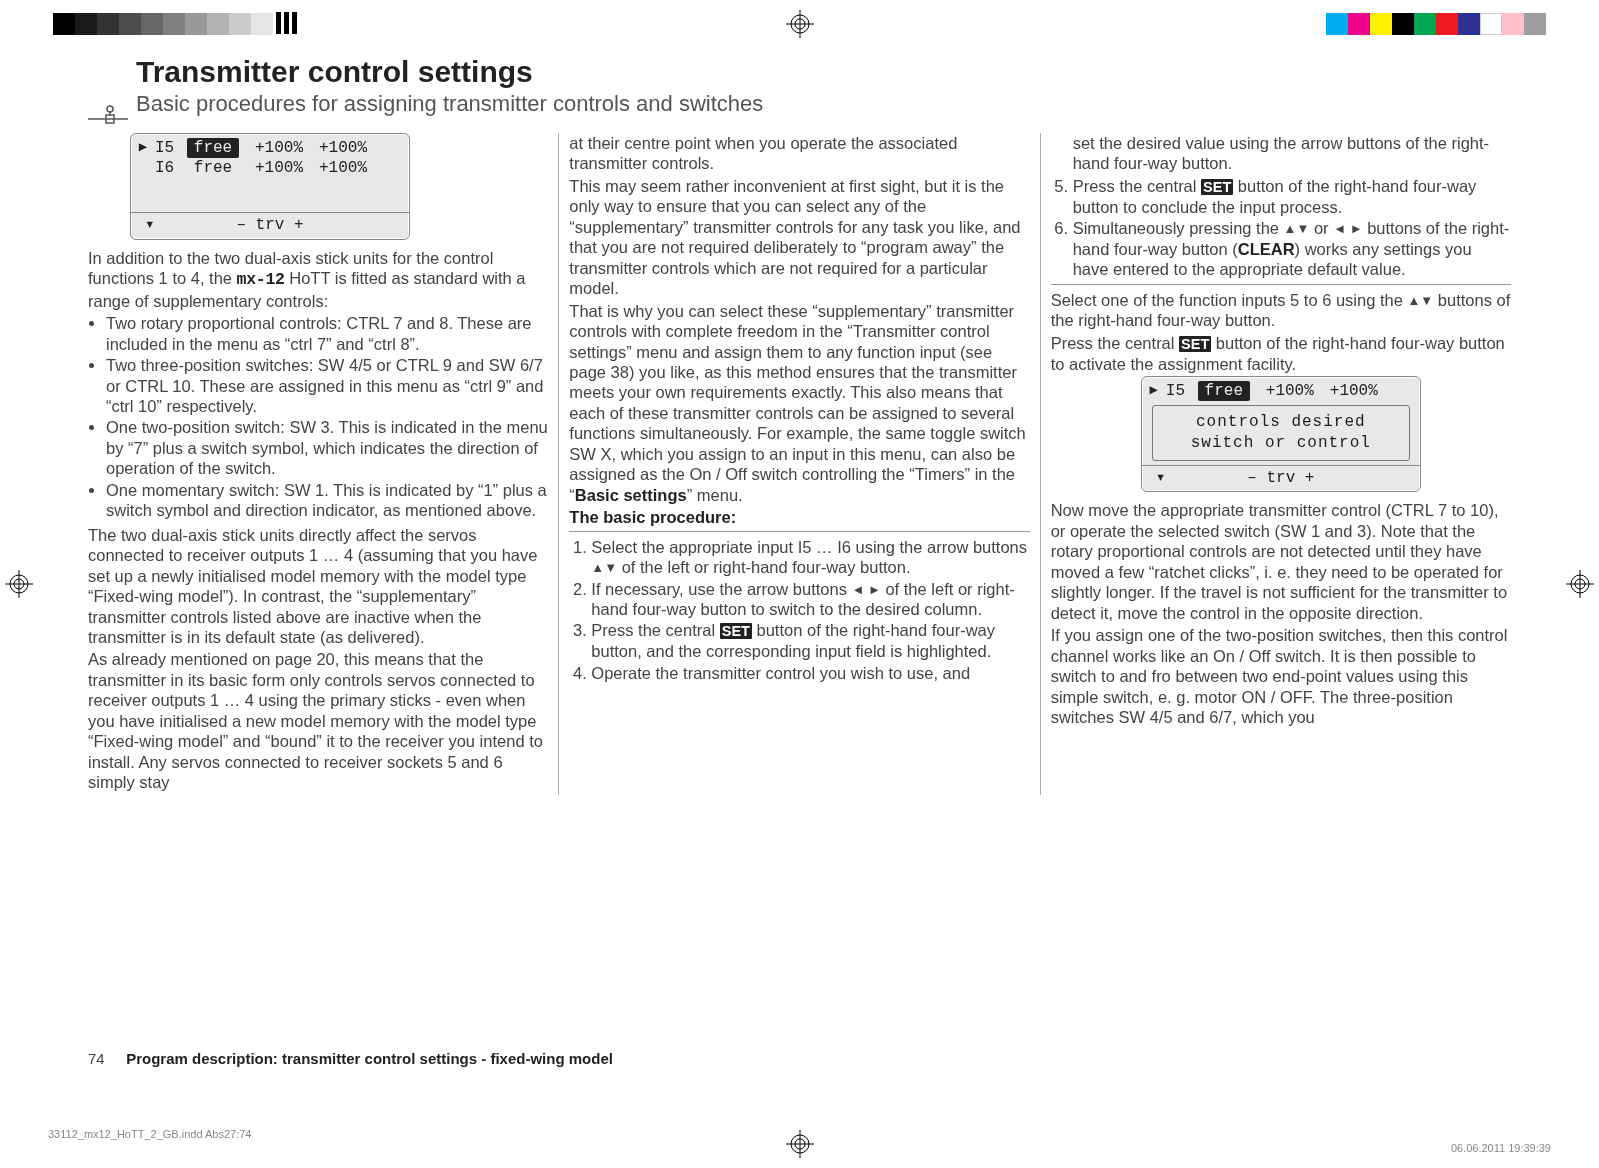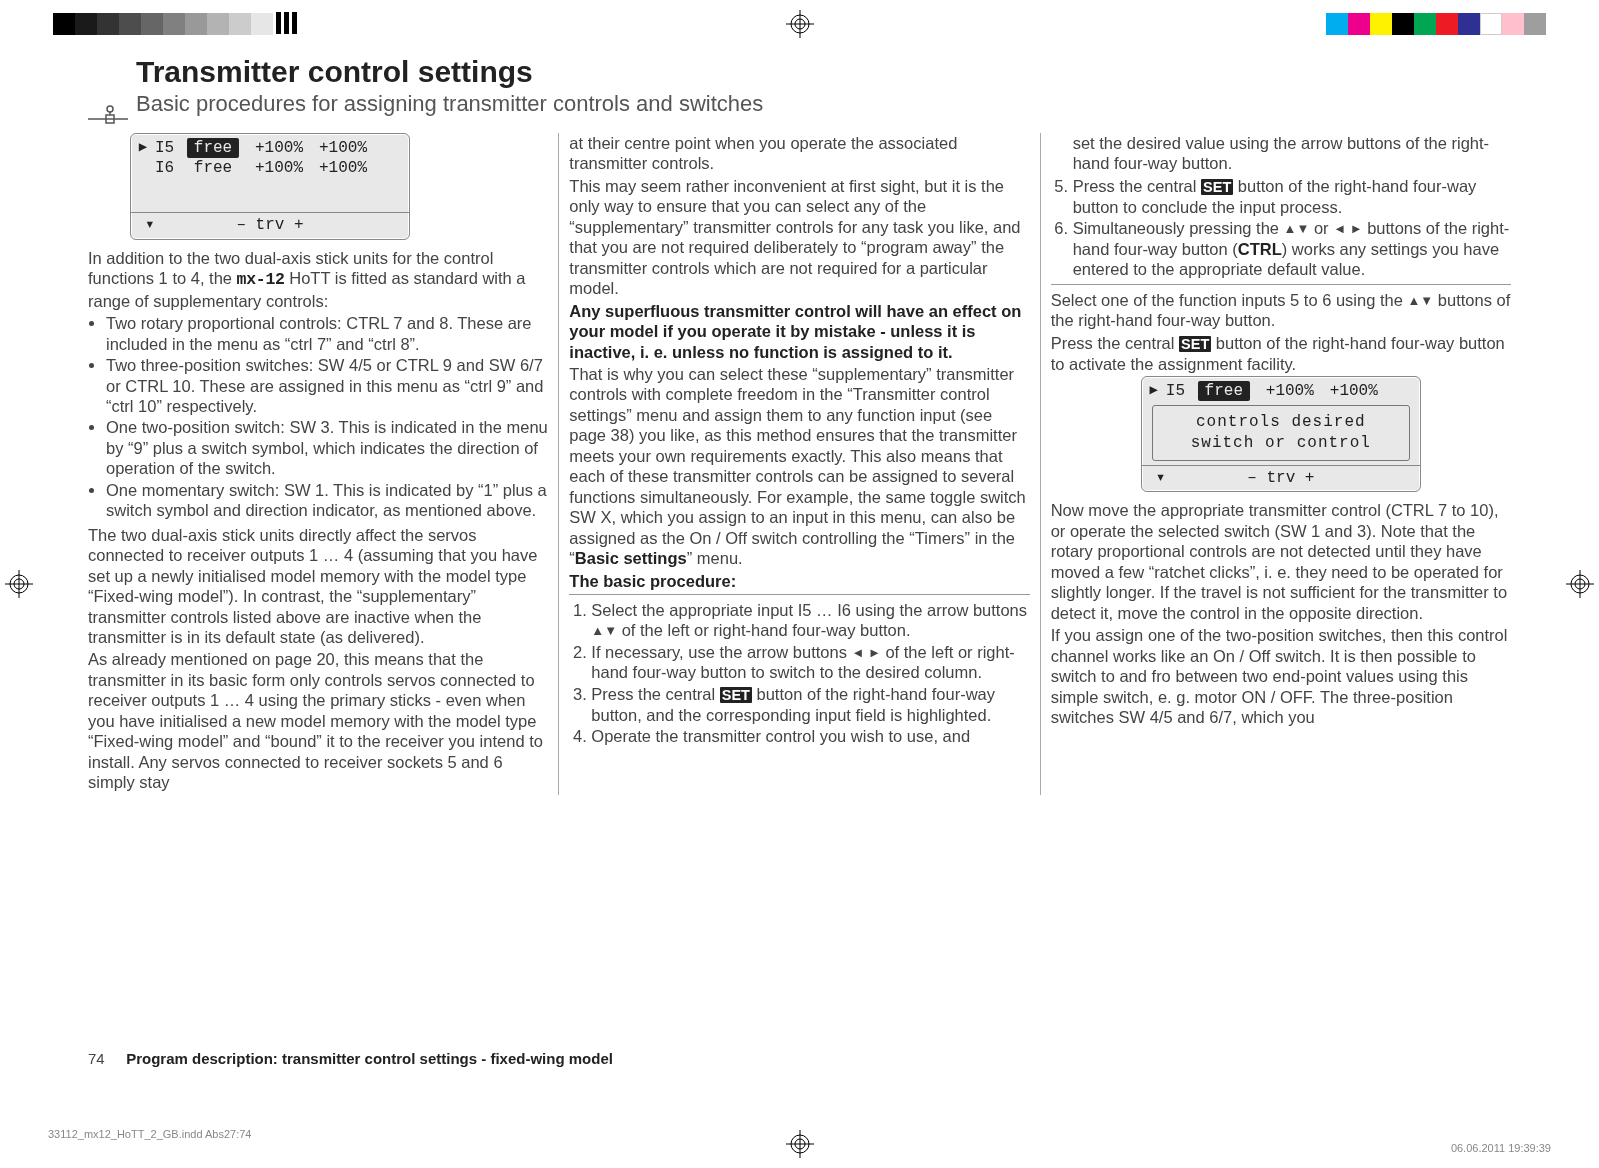--- a/index.html
+++ b/index.html
@@ -219,33 +219,32 @@
           <span>&nbsp;</span>
         </div>
       </div>
 
       <p>
         <span>In addition to the two dual-axis stick units for the control functions 1 to 4, the </span><b class="mono">mx-12</b><span> HoTT is fitted as standard with a range of supplementary controls:</span>
       </p>
       <ul>
         <li>Two rotary proportional controls: CTRL 7 and 8. These are included in the menu as “ctrl 7” and “ctrl 8”.</li>
         <li>Two three-position switches: SW 4/5 or CTRL 9 and SW 6/7 or CTRL 10. These are assigned in this menu as “ctrl 9” and “ctrl 10” respectively.</li>
-        <li>One two-position switch: SW 3. This is indicated in the menu by “9” plus a switch symbol, which indicates the direction of operation of the switch.</li>
+        <li>One two-position switch: SW 3. This is indicated in the menu by “7” plus a switch symbol, which indicates the direction of operation of the switch.</li>
         <li>One momentary switch: SW 1. This is indicated by “1” plus a switch symbol and direction indicator, as mentioned above.</li>
       </ul>
       <p>The two dual-axis stick units directly affect the servos connected to receiver outputs 1 … 4 (assuming that you have set up a newly initialised model memory with the model type “Fixed-wing model”). In contrast, the “supplementary” transmitter controls listed above are inactive when the transmitter is in its default state (as delivered).</p>
       <p>As already mentioned on page 20, this means that the transmitter in its basic form only controls servos connected to receiver outputs 1 … 4 using the primary sticks - even when you have initialised a new model memory with the model type “Fixed-wing model” and “bound” it to the receiver you intend to install. Any servos connected to receiver sockets 5 and 6 simply stay</p>
     </div>
 
     <div class="divider"></div>
 
     <div class="col">
       <p>at their centre point when you operate the associated transmitter controls.</p>
       <p>This may seem rather inconvenient at first sight, but it is the only way to ensure that you can select any of the “supplementary” transmitter controls for any task you like, and that you are not required deliberately to “program away” the transmitter controls which are not required for a particular model.</p>
-      <p><b>Any superfluous transmitter control will have an effect on your model if you operate it by mistake - unless it is inactive, i. e. unless no function is assigned to it.</b></p>
       <p>
         <span>That is why you can select these “supplementary” transmitter controls with complete freedom in the “Transmitter control settings” menu and assign them to any function input (see page 38) you like, as this method ensures that the transmitter meets your own requirements exactly. This also means that each of these transmitter controls can be assigned to several functions simultaneously. For example, the same toggle switch SW X, which you assign to an input in this menu, can also be assigned as the On / Off switch controlling the “Timers” in the “</span><b>Basic settings</b><span>” menu.</span>
       </p>
       <p><b>The basic procedure:</b></p>
       <hr class="hr-thin">
       <ol>
         <li>
           <span>Select the appropriate input I5 … I6 using the arrow buttons </span><span class="arrow-glyph">▲▼</span><span> of the left or right-hand four-way button.</span>
         </li>
         <li>
@@ -260,21 +259,21 @@
 
     <div class="divider"></div>
 
     <div class="col">
       <p style="padding-left:22px">set the desired value using the arrow buttons of the right-hand four-way button.</p>
       <ol start="5">
         <li>
           <span>Press the central </span><span class="setpill">SET</span><span> button of the right-hand four-way button to conclude the input process.</span>
         </li>
         <li>
-          <span>Simultaneously pressing the </span><span class="arrow-glyph">▲▼</span><span> or </span><span class="arrow-glyph">◄ ►</span><span> buttons of the right-hand four-way button (</span><b>CTRL</b><span>) works any settings you have entered to the appropriate default value.</span>
+          <span>Simultaneously pressing the </span><span class="arrow-glyph">▲▼</span><span> or </span><span class="arrow-glyph">◄ ►</span><span> buttons of the right-hand four-way button (</span><b>CLEAR</b><span>) works any settings you have entered to the appropriate default value.</span>
         </li>
       </ol>
       <hr class="hr-thin">
       <p>
         <span>Select one of the function inputs 5 to 6 using the </span><span class="arrow-glyph">▲▼</span><span> buttons of the right-hand four-way button.</span>
       </p>
       <p>
         <span>Press the central </span><span class="setpill">SET</span><span> button of the right-hand four-way button to activate the assignment facility.</span>
       </p>
 

